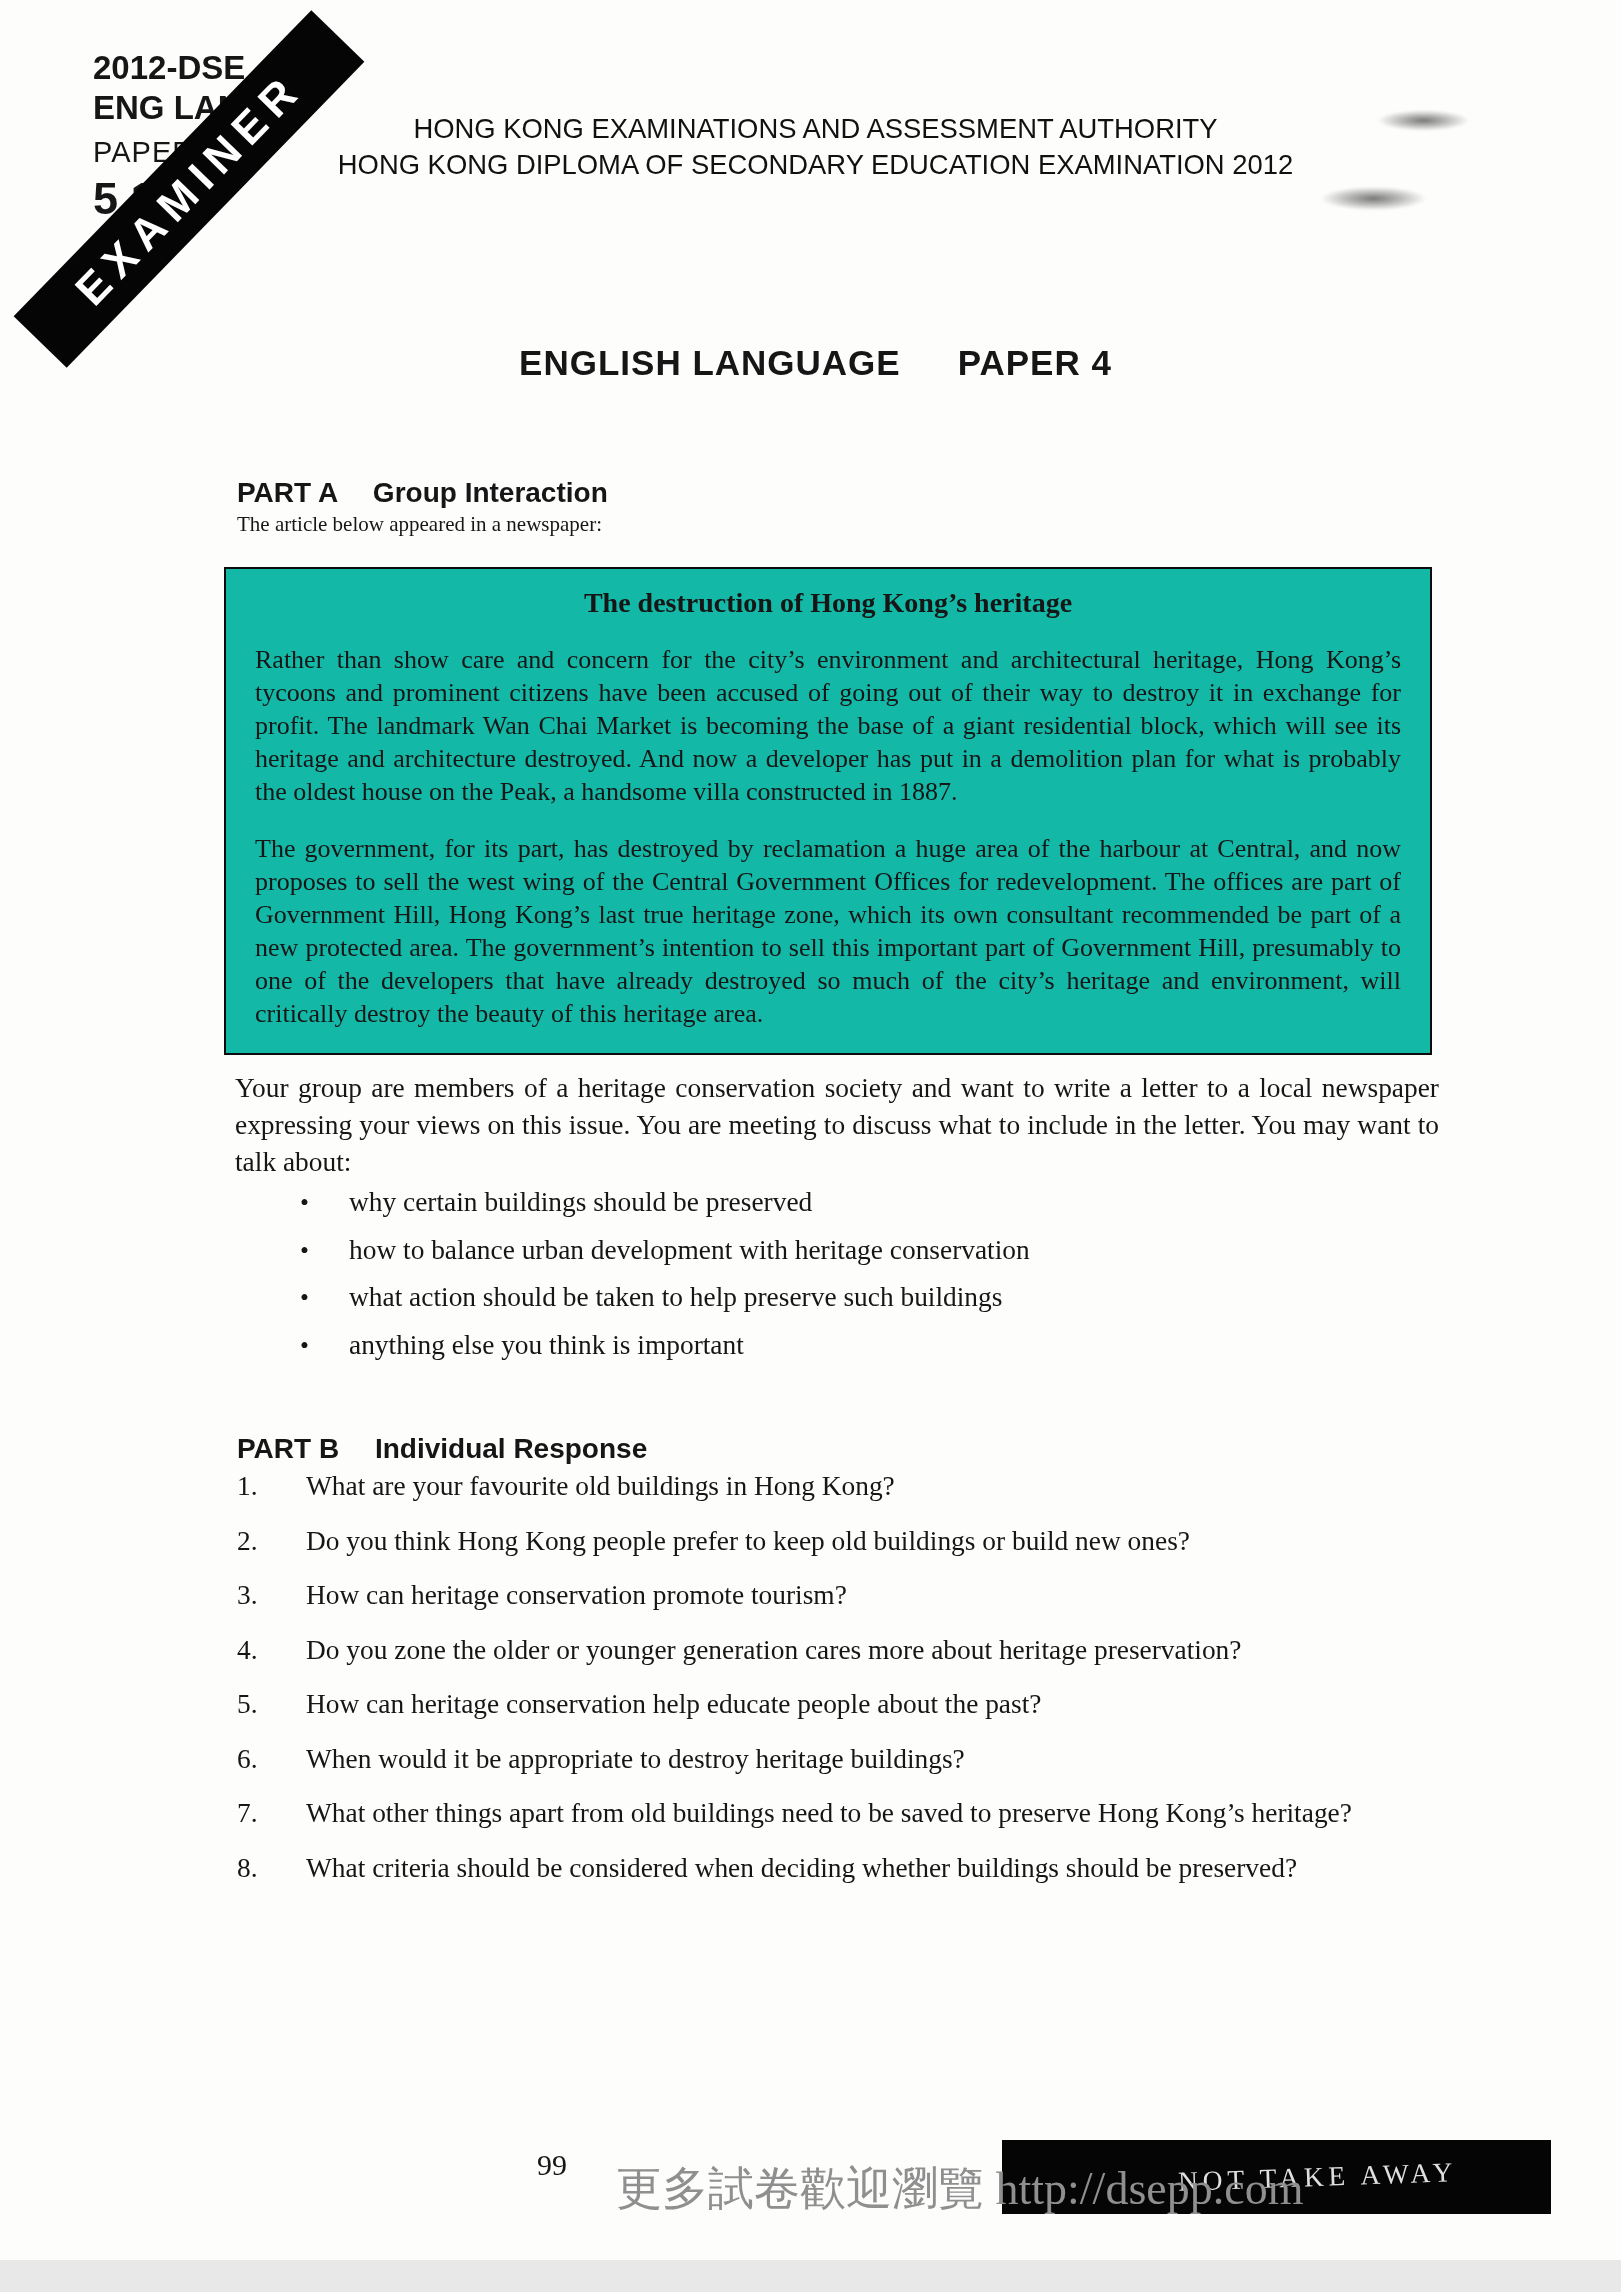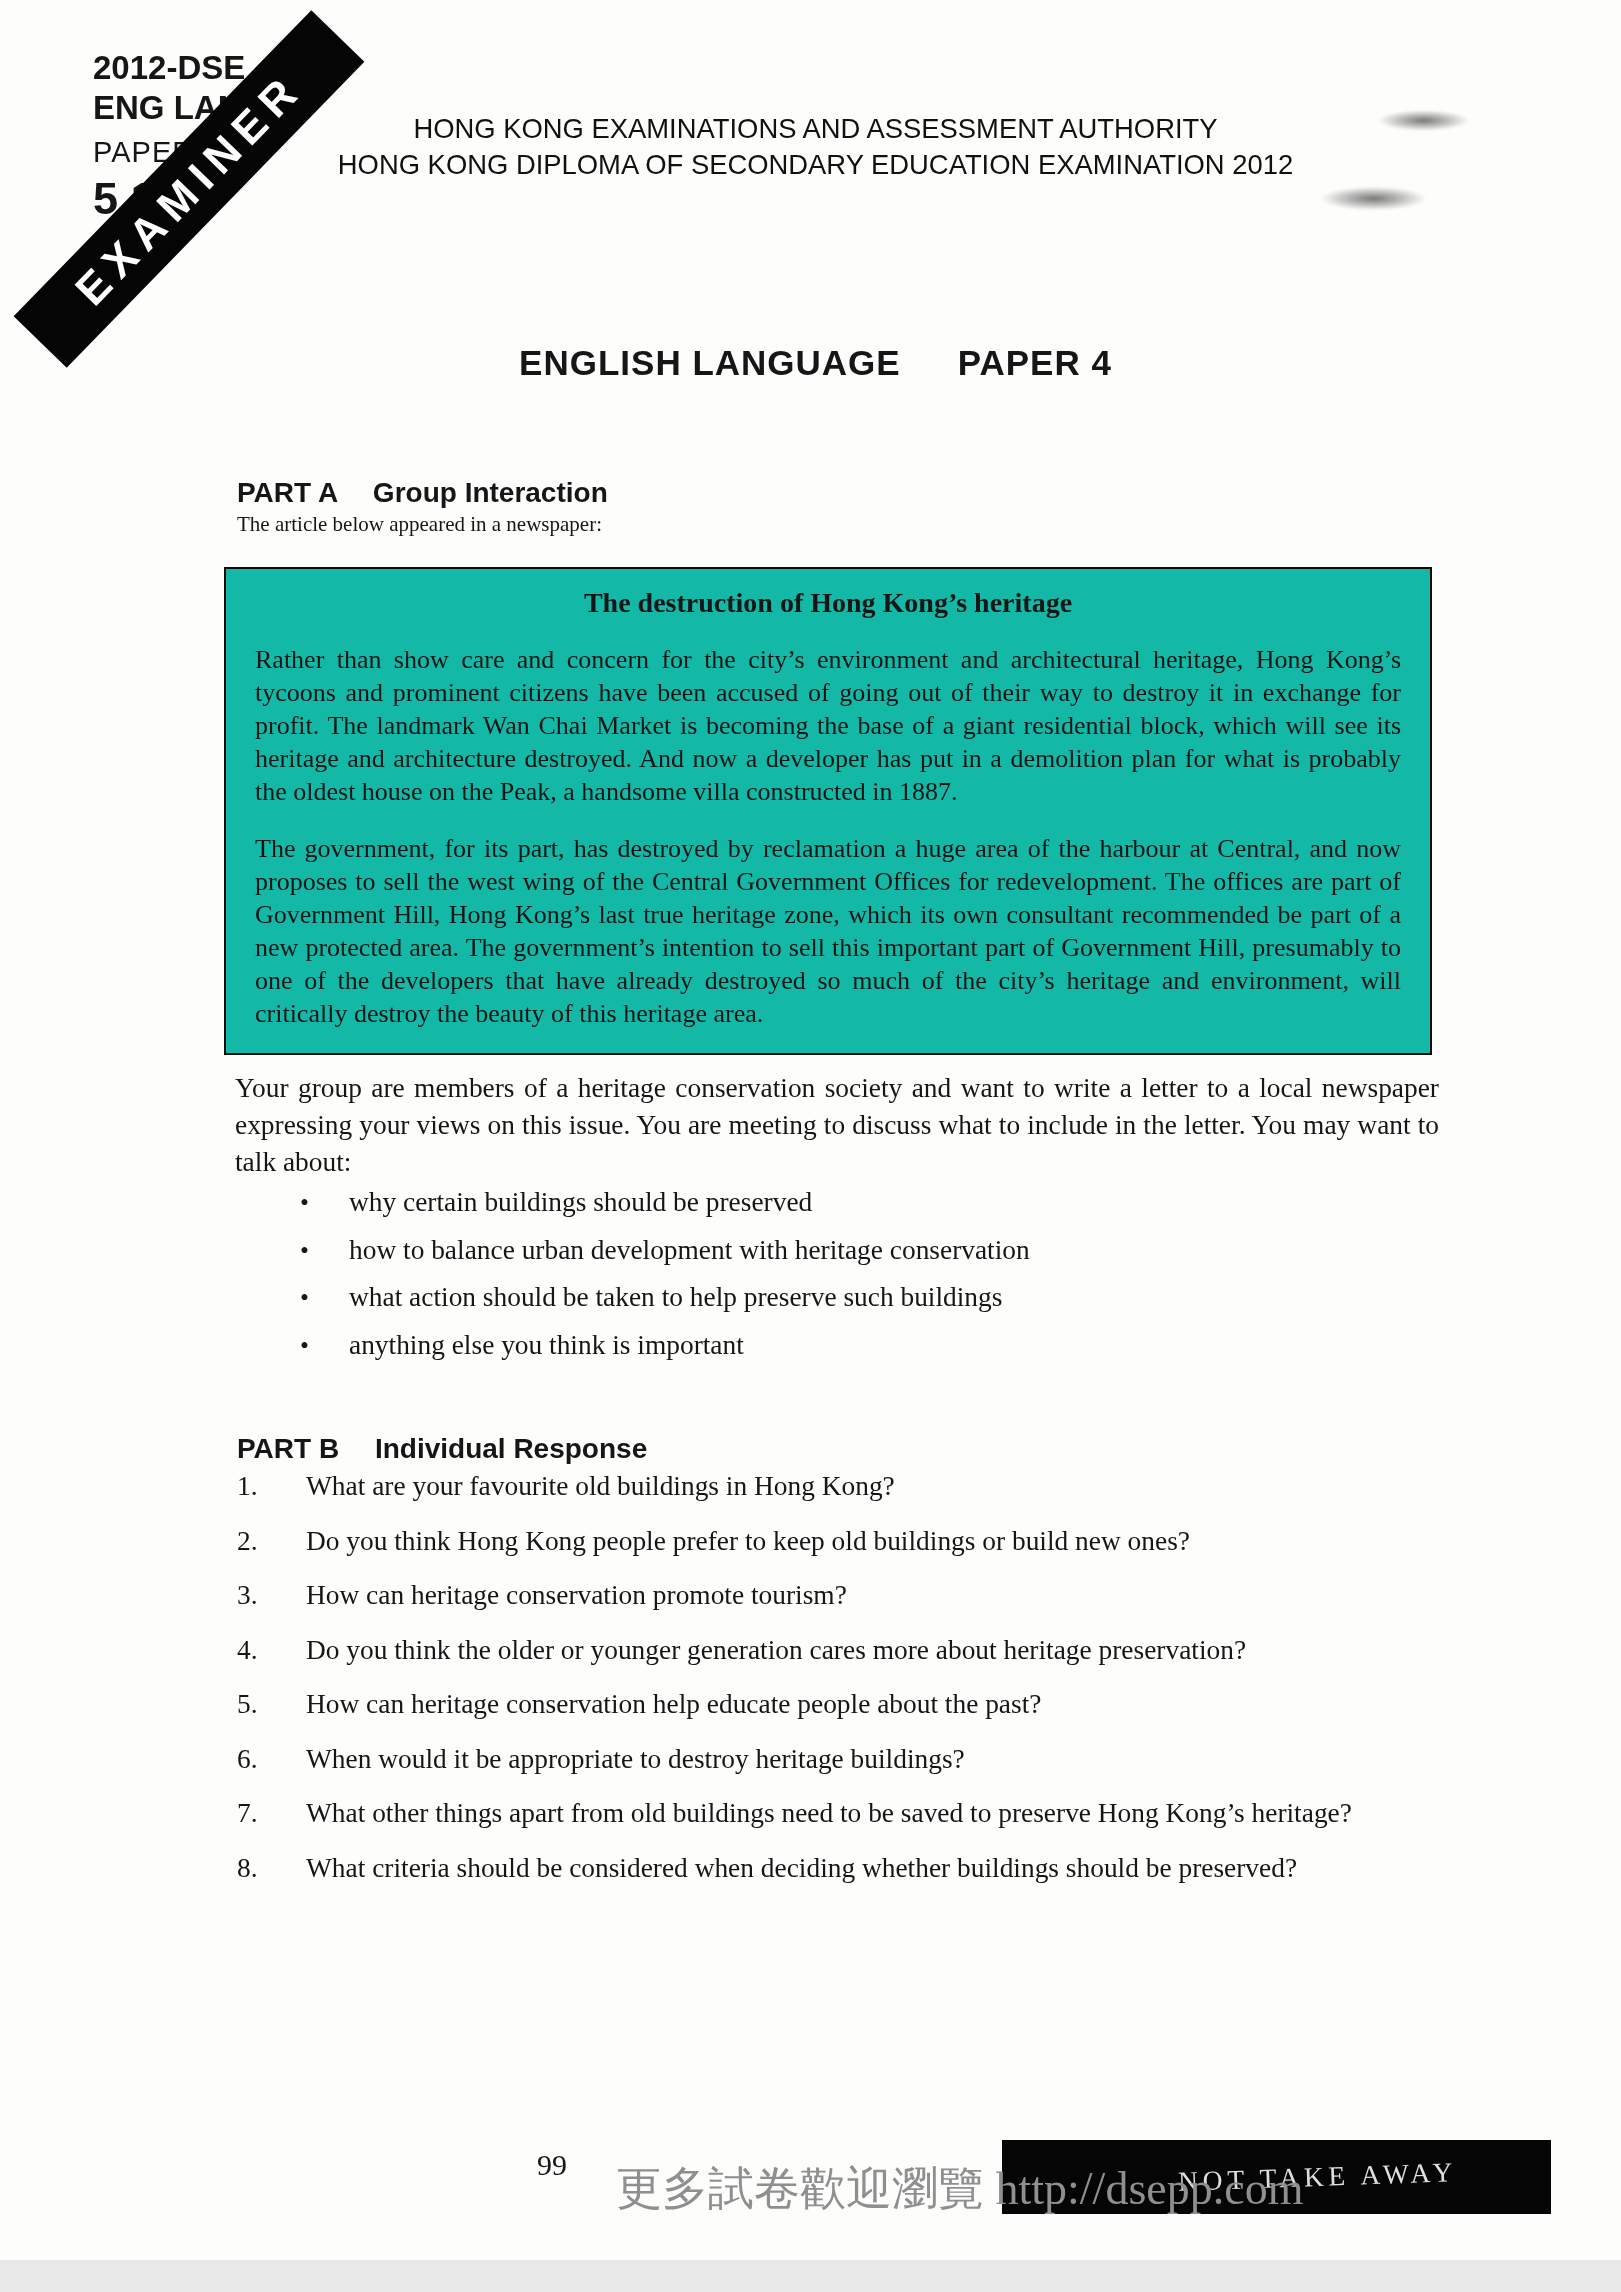--- a/index.html
+++ b/index.html
@@ -155,21 +155,21 @@
     <div class="q-row">
       <span class="num">2.</span>
       <span>Do you think Hong Kong people prefer to keep old buildings or build new ones?</span>
     </div>
     <div class="q-row">
       <span class="num">3.</span>
       <span>How can heritage conservation promote tourism?</span>
     </div>
     <div class="q-row">
       <span class="num">4.</span>
-      <span>Do you think the older or younger generation cares more about heritage preservation?</span>
+      <span>Do you zone the older or younger generation cares more about heritage preservation?</span>
     </div>
     <div class="q-row">
       <span class="num">5.</span>
       <span>How can heritage conservation help educate people about the past?</span>
     </div>
     <div class="q-row">
       <span class="num">6.</span>
       <span>When would it be appropriate to destroy heritage buildings?</span>
     </div>
     <div class="q-row">

